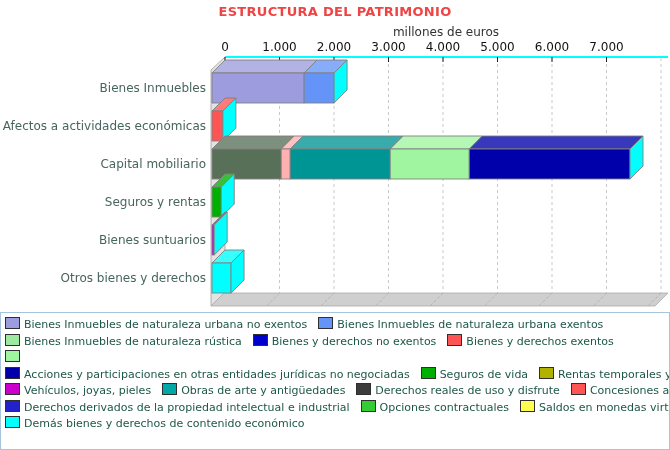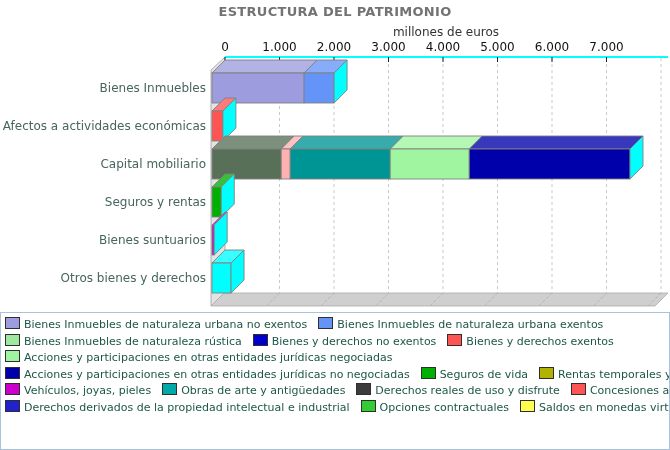--- a/index.html
+++ b/index.html
@@ -1,19 +1,19 @@
 <!DOCTYPE html>
 <html><head>
 <meta charset="utf-8">
 <style>
   html,body{margin:0;padding:0;background:#fff;}
   body{width:670px;height:450px;font-family:"DejaVu Sans","Liberation Sans",sans-serif;}
   .canvas{position:relative;width:670px;height:450px;background:#fff;overflow:hidden;}
   .chart-title{position:absolute;top:4px;left:0;width:670px;text-align:center;
-    font-size:13px;font-weight:bold;color:#737373;letter-spacing:.3px;}
+    font-size:13px;font-weight:bold;color:#ef4444;letter-spacing:.3px;}
   svg{position:absolute;top:0;left:0;}
   svg text{font-family:"DejaVu Sans","Liberation Sans",sans-serif;}
   .legend-box{position:absolute;top:312px;left:0;width:660px;height:132px;
     border:1px solid #A8C4DC;background:#fff;padding:2px 4px;overflow:hidden;}
   .lrow{white-space:nowrap;height:16.5px;line-height:16px;}
   .litem{display:inline-block;margin-right:11px;font-size:11px;font-weight:normal;color:#1D5748;}
   .swatch{display:inline-block;width:13px;height:10px;border:1px solid #2F2F2F;
     margin-right:4px;vertical-align:-1px;}
 </style>
 </head>
@@ -91,18 +91,19 @@
         <text x="206" y="244" text-anchor="end" font-size="12" fill="#47655F">Bienes suntuarios</text>
         <polygon points="212,263 225,250 244.075,250 231.075,263" fill="#38ffff" stroke="#808080" stroke-width="0.9"></polygon>
         <rect x="212" y="263" width="19.07499999999999" height="30" fill="#00FFFF" stroke="#808080" stroke-width="0.9"></rect>
         <polygon points="231.075,263 244.075,250 244.075,280 231.075,293" fill="#00FFFF" stroke="#808080" stroke-width="0.9"></polygon>
         <text x="206" y="282" text-anchor="end" font-size="12" fill="#47655F">Otros bienes y derechos</text>
       </g>
   </svg>
   <div class="legend-box" id="legend">
       <div class="lrow"><span class="litem"><span class="swatch" style="background: rgb(156, 156, 222);"></span><span>Bienes Inmuebles de naturaleza urbana no exentos</span></span><span class="litem"><span class="swatch" style="background: rgb(100, 148, 248);"></span><span>Bienes Inmuebles de naturaleza urbana exentos</span></span></div>
       <div class="lrow"><span class="litem"><span class="swatch" style="background: rgb(159, 232, 159);"></span><span>Bienes Inmuebles de naturaleza rústica</span></span><span class="litem"><span class="swatch" style="background: rgb(0, 0, 204);"></span><span>Bienes y derechos no exentos</span></span><span class="litem"><span class="swatch" style="background: rgb(255, 84, 84);"></span><span>Bienes y derechos exentos</span></span></div>
-      <div class="lrow"><span class="litem"><span class="swatch" style="background: rgb(160, 246, 160);"></span><span>Acciones y participaciones en otras entidades jurídicas negociadas</span></span></div>
+      <div class="lrow"><span class="litem"><span class="swatch" style="background: rgb(160, 246, 160);"></span></span></div>
       <div class="lrow"><span class="litem"><span class="swatch" style="background: rgb(0, 0, 170);"></span><span>Acciones y participaciones en otras entidades jurídicas no negociadas</span></span><span class="litem"><span class="swatch" style="background: rgb(0, 176, 0);"></span><span>Seguros de vida</span></span><span class="litem"><span class="swatch" style="background: rgb(178, 178, 0);"></span><span>Rentas temporales y vitalicias</span></span></div>
       <div class="lrow"><span class="litem"><span class="swatch" style="background: rgb(204, 0, 204);"></span><span>Vehículos, joyas, pieles</span></span><span class="litem"><span class="swatch" style="background: rgb(0, 168, 168);"></span><span>Obras de arte y antigüedades</span></span><span class="litem"><span class="swatch" style="background: rgb(60, 60, 60);"></span><span>Derechos reales de uso y disfrute</span></span><span class="litem"><span class="swatch" style="background: rgb(255, 84, 84);"></span><span>Concesiones administrativas</span></span></div>
       <div class="lrow"><span class="litem"><span class="swatch" style="background: rgb(34, 34, 204);"></span><span>Derechos derivados de la propiedad intelectual e industrial</span></span><span class="litem"><span class="swatch" style="background: rgb(51, 204, 51);"></span><span>Opciones contractuales</span></span><span class="litem"><span class="swatch" style="background: rgb(255, 255, 80);"></span><span>Saldos en monedas virtuales</span></span></div>
+      <div class="lrow"><span class="litem"><span class="swatch" style="background: rgb(0, 255, 255);"></span><span>Demás bienes y derechos de contenido económico</span></span></div>
     </div>
 </div>
 
 </body></html>

